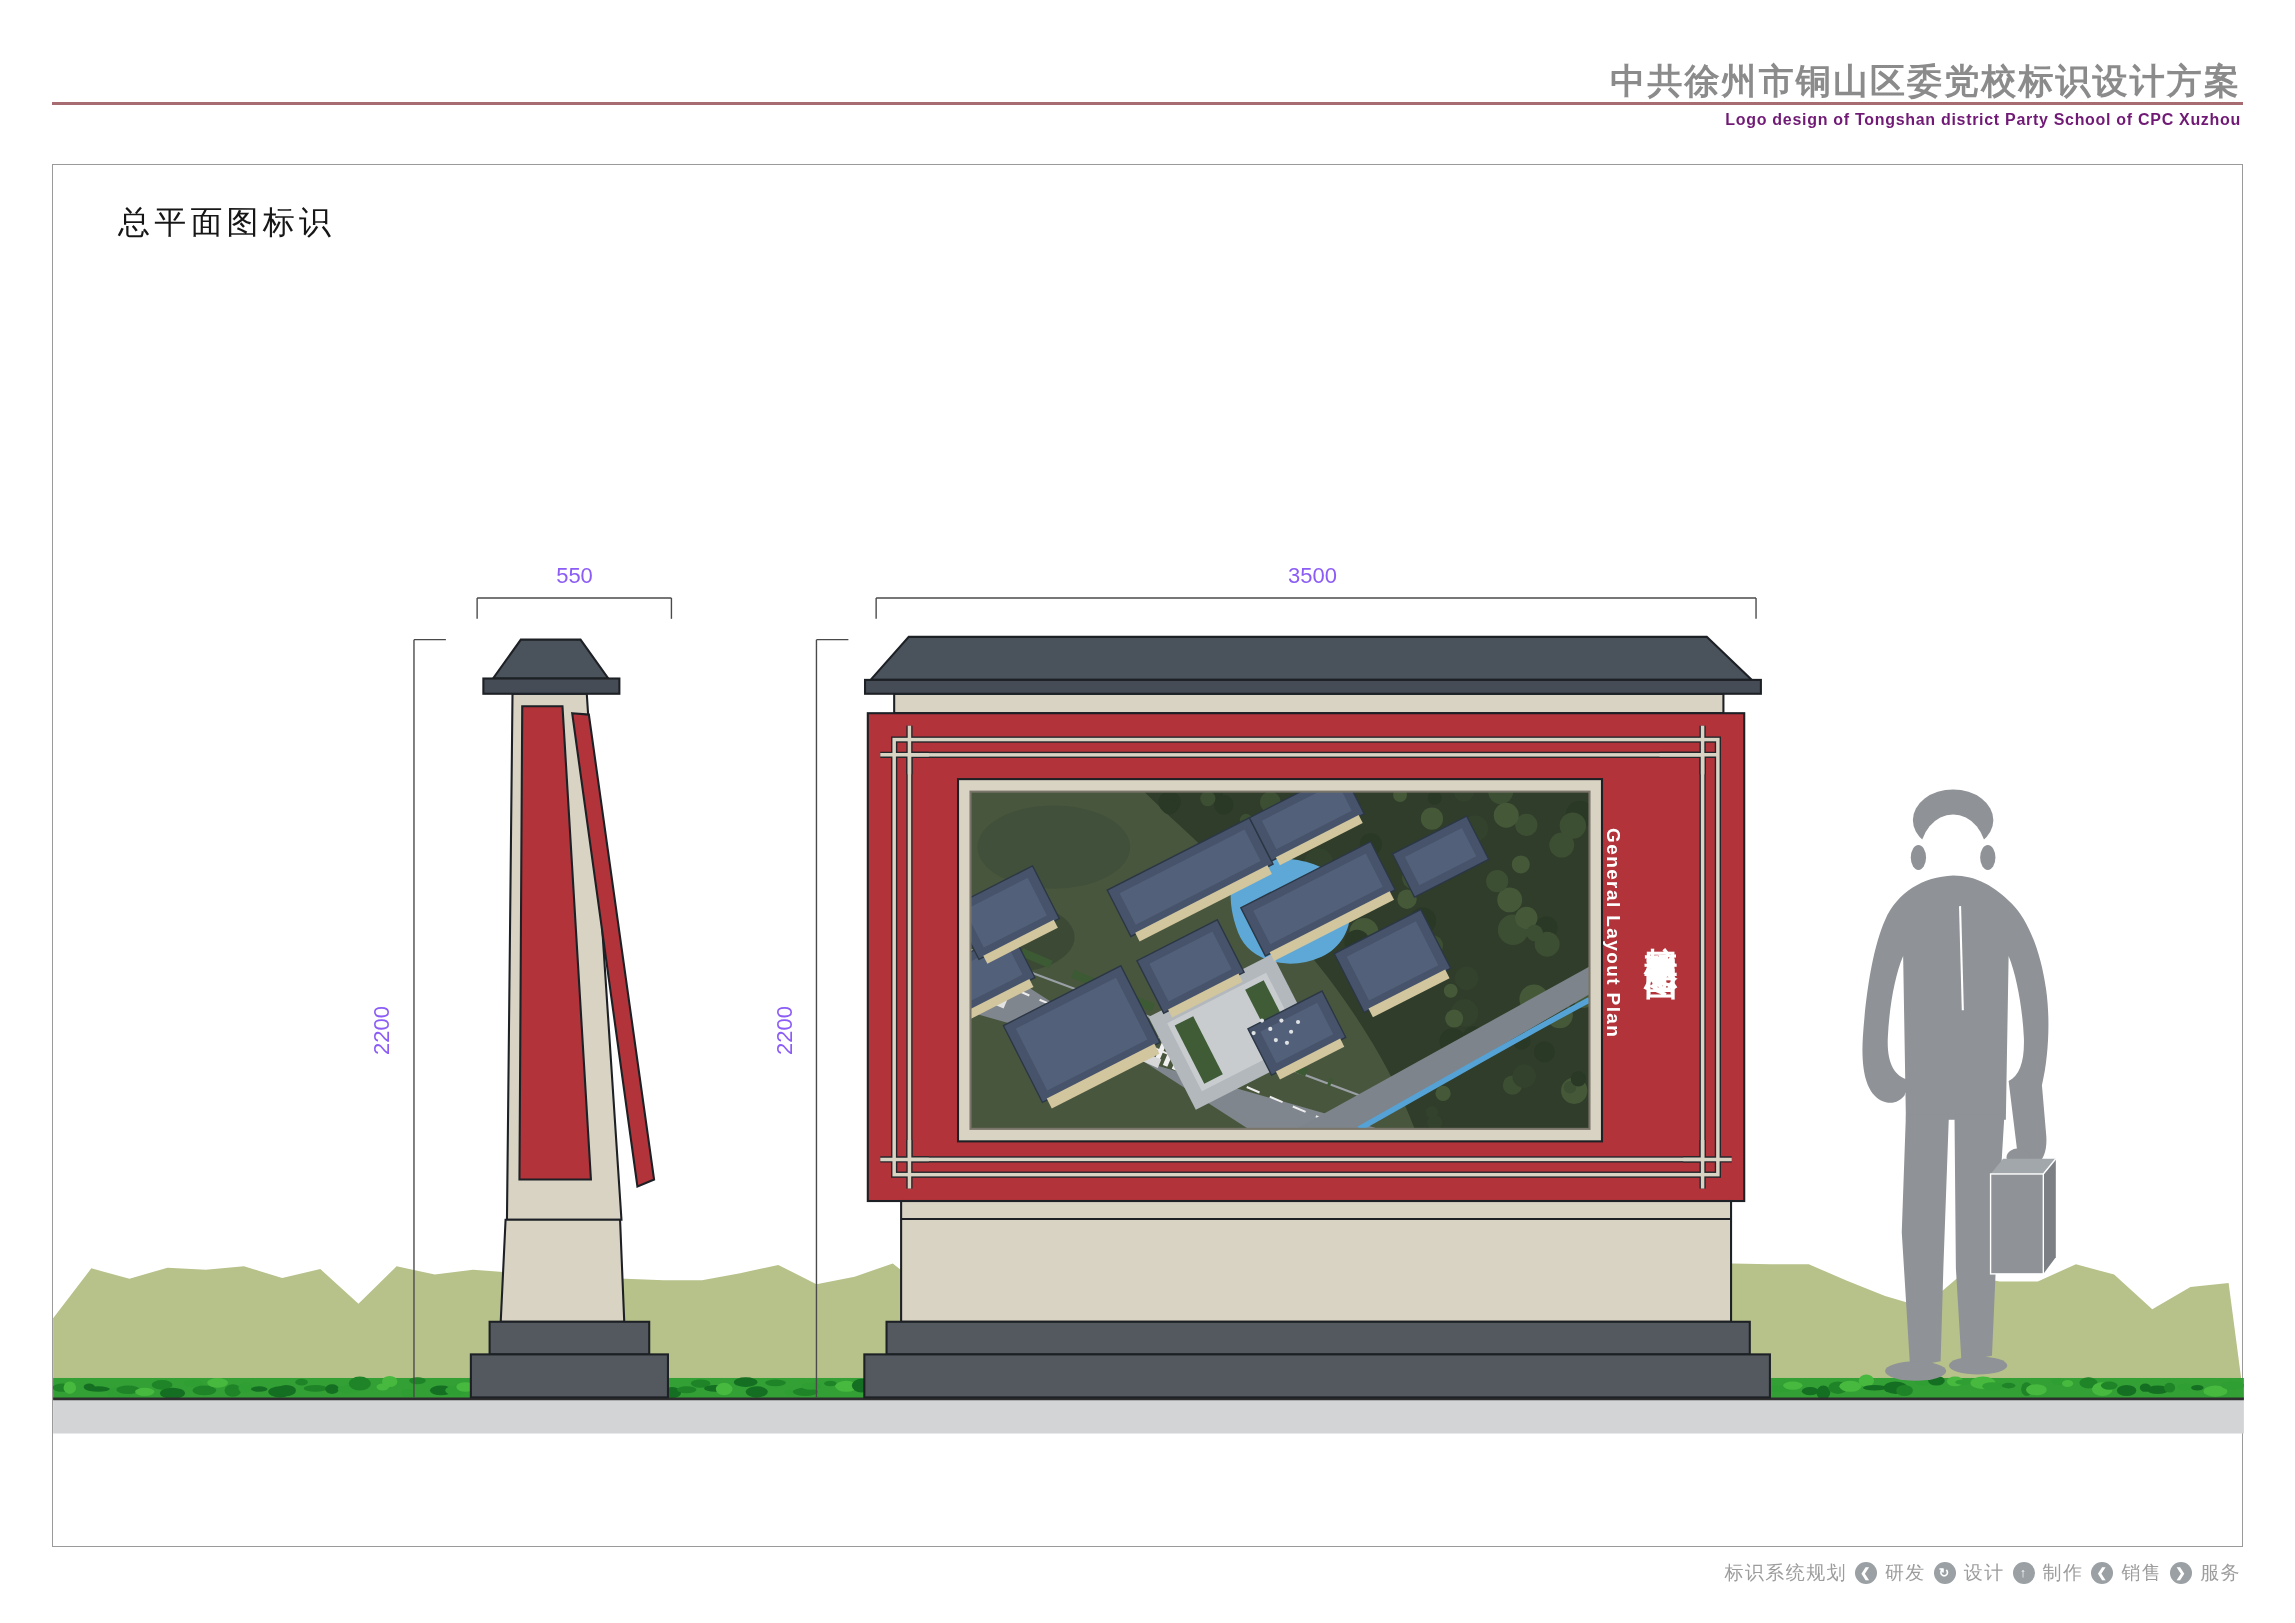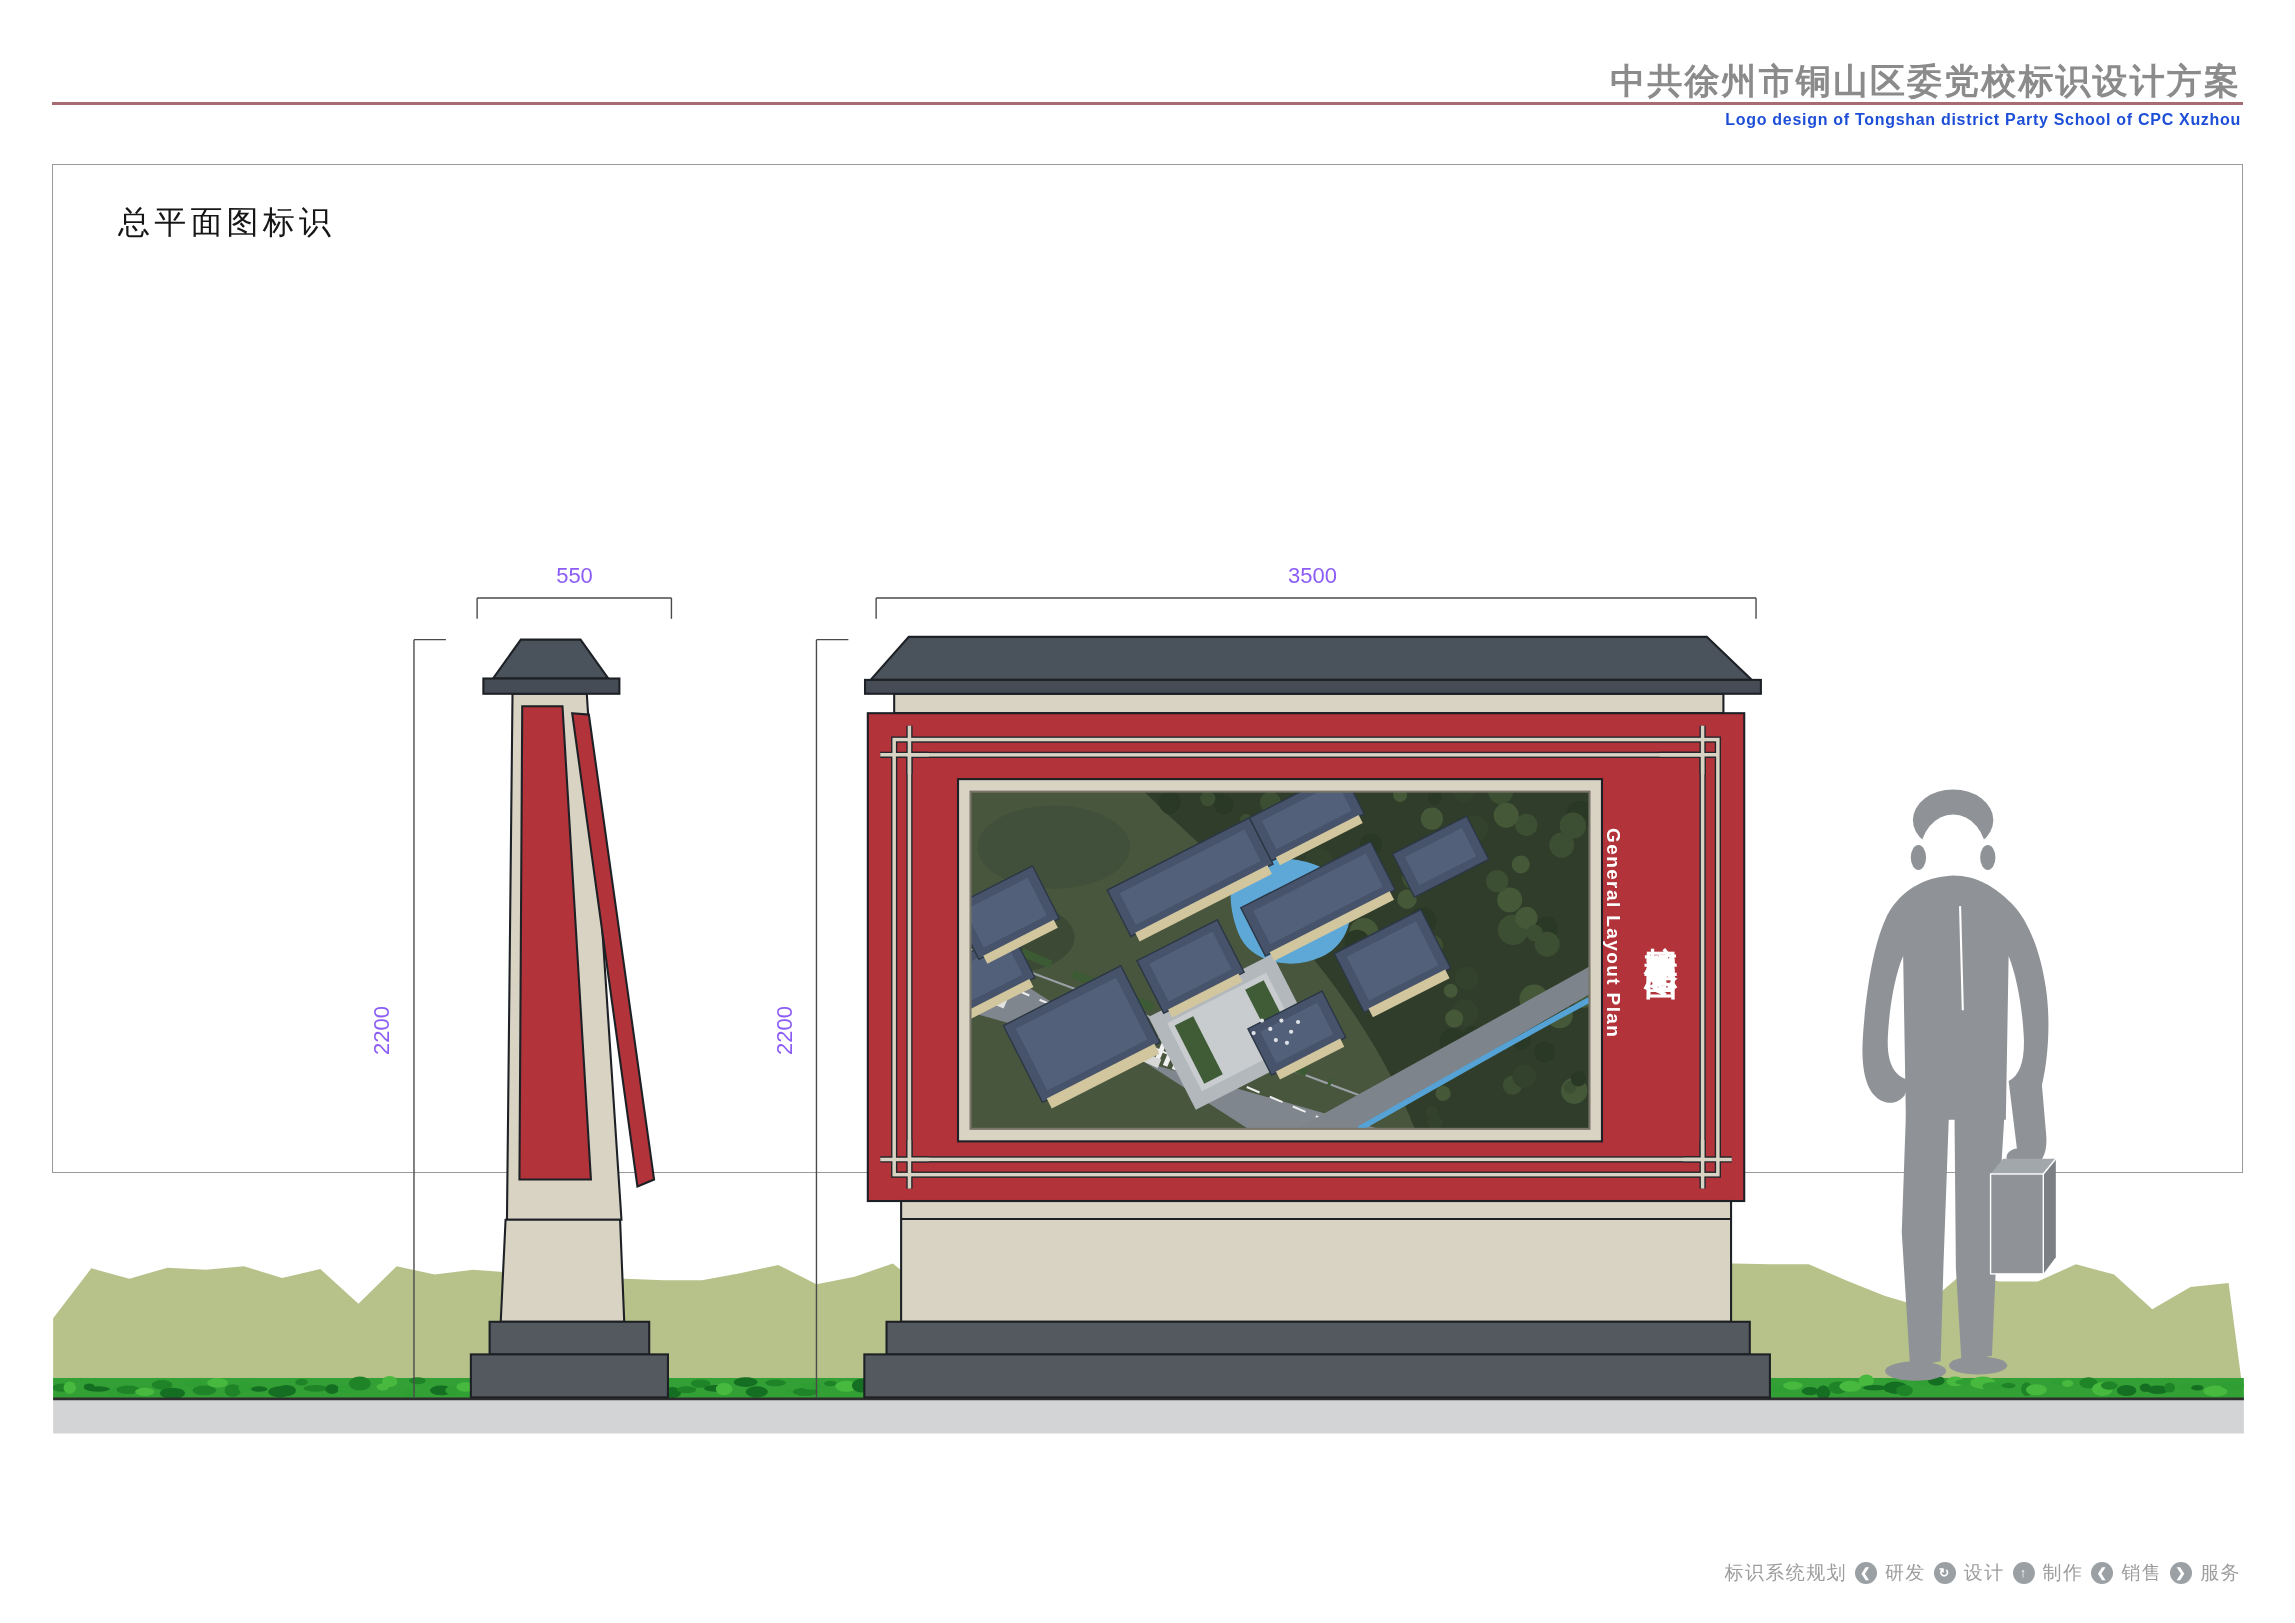--- a/index.html
+++ b/index.html
@@ -3,23 +3,23 @@
 <meta charset="utf-8">
 <style>
   html,body{margin:0;padding:0;background:#ffffff;}
   .page{position:relative;width:2295px;height:1624px;background:#ffffff;
         font-family:"Liberation Sans",sans-serif;overflow:hidden;}
   
   .hdr-title{position:absolute;top:58px;right:54px;font-size:35px;font-weight:bold;
              color:#8b8b8b;letter-spacing:2.1px;white-space:nowrap;}
   .hdr-rule{position:absolute;left:52px;right:52px;top:102px;height:2.8px;background:#a76b72;}
   .hdr-sub{position:absolute;top:111px;right:54px;font-size:16px;font-weight:bold;
-           color:#1d4ed8;letter-spacing:0.7px;white-space:nowrap;}
+           color:#701a75;letter-spacing:0.7px;white-space:nowrap;}
   
-  .box{position:absolute;left:52px;top:164px;width:2191px;height:1009px;
+  .box{position:absolute;left:52px;top:164px;width:2191px;height:1383px;
        border:1.4px solid #9a9a9a;background:#ffffff;box-sizing:border-box;}
   .sec-title{position:absolute;left:65px;top:36px;font-size:32px;color:#161616;
              letter-spacing:4.2px;font-weight:500;}
   .proc{position:absolute;left:65px;top:103px;font-size:21px;color:#161616;
         line-height:31px;letter-spacing:0.7px;}
   .scene{position:absolute;left:0;top:0;width:2191px;height:1383px;}
   
   .dim{position:absolute;font-size:22px;color:#8b5cf6;text-align:center;}
   .dim-v{display:flex;align-items:center;justify-content:center;
          width:83px;height:83px;transform:rotate(-90deg);}

